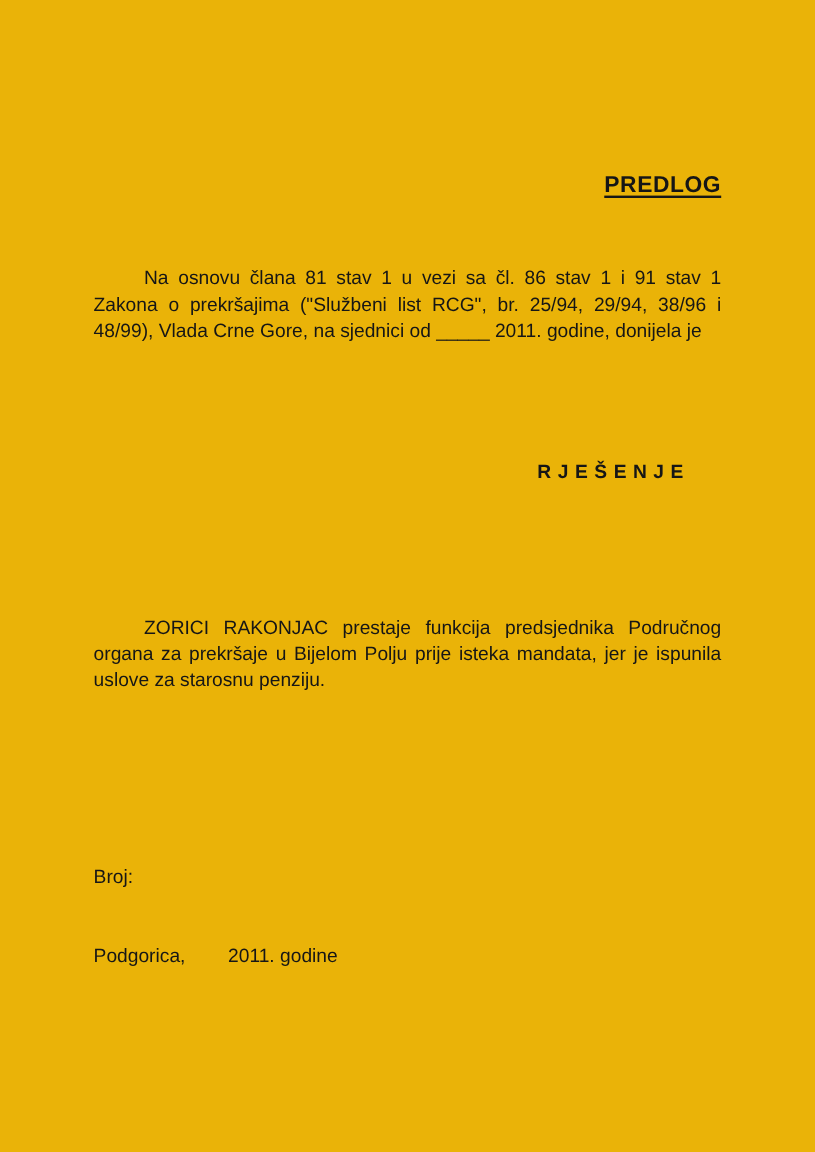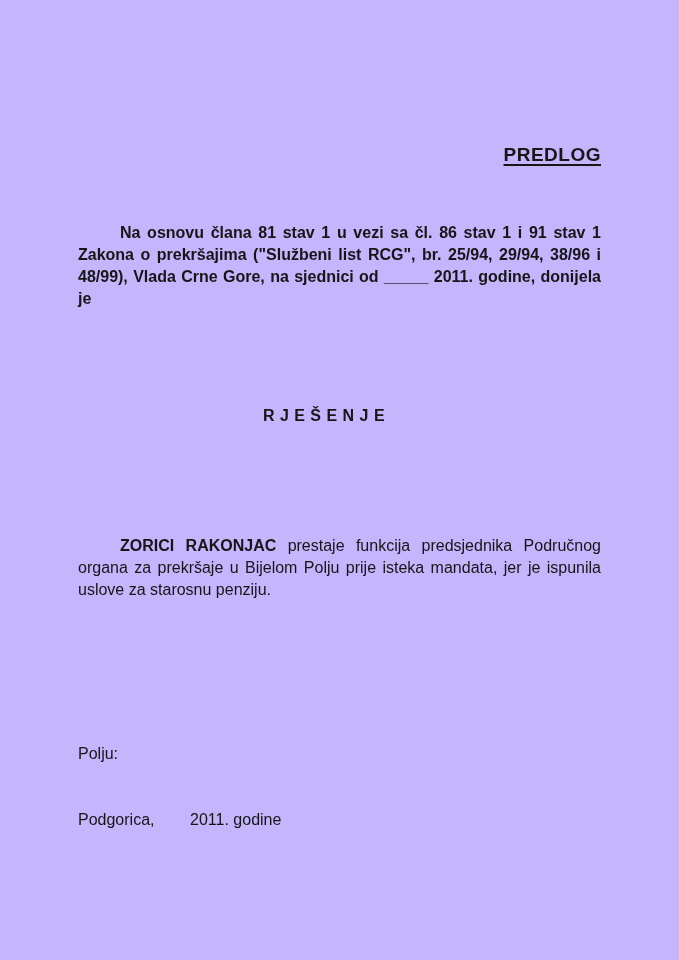--- a/index.html
+++ b/index.html
@@ -4,21 +4,21 @@
 <style>
   html, body {
     margin: 0;
     padding: 0;
     background: #ffffff;
   }
   .page {
     position: relative;
     width: 679px;
     height: 960px;
-    background: #c4b5fd;
+    background: #eab308;
     box-sizing: border-box;
     padding: 0 78px;
     font-family: "Liberation Sans", "DejaVu Sans", sans-serif;
     color: #161616;
     font-size: 16px;
     line-height: 22px;
     overflow: hidden;
   }
   .predlog {
     margin-top: 142px;
@@ -29,38 +29,37 @@
     text-decoration: underline;
     text-decoration-thickness: 2px;
     text-underline-offset: 3px;
     letter-spacing: 0.5px;
   }
   .intro {
     margin: 55px 0 16px 0;
     text-align: justify;
     text-align-last: left;
     text-indent: 42px;
-    font-weight: bold;
   }
   .title-block {
     margin-top: 48px;
     margin-right: 31px;
     text-align: center;
     font-weight: bold;
     line-height: 23px;
     white-space: pre-wrap;
   }
-  .title-line-1 { letter-spacing: 0.5px; }
+  .title-line-1 { letter-spacing: 0.5px; text-align: right; }
   .decision {
     margin: 62px 0 0 0;
     text-align: justify;
     text-align-last: left;
     text-indent: 42px;
   }
-  .decision .person { font-weight: bold; }
+  .decision .person { font-weight: normal; }
   .meta {
     margin-top: 98px;
     white-space: pre-wrap;
   }
 </style>
 </head>
 <body>
 
 <div class="page">
 
@@ -68,17 +67,17 @@
 
   <p class="intro">Na osnovu člana 81 stav 1 u vezi sa čl. 86 stav 1 i 91 stav 1 Zakona o prekršajima ("Službeni list RCG", br. 25/94, 29/94, 38/96 i 48/99), Vlada Crne Gore, na sjednici od _____ 2011. godine, donijela je</p>
 
   <div class="title-block">
     <div class="title-line-1">R J E Š E N J E</div>
   </div>
 
   <p class="decision"><span class="person">ZORICI RAKONJAC</span><span> prestaje funkcija predsjednika Područnog organa za prekršaje u Bijelom Polju prije isteka mandata, jer je ispunila uslove za starosnu penziju.</span></p>
 
   <div class="meta">
-    <div>Polju:</div>
+    <div>Broj:</div>
     <div>Podgorica,        2011. godine</div>
   </div>
 
 </div>
 
 </body></html>

